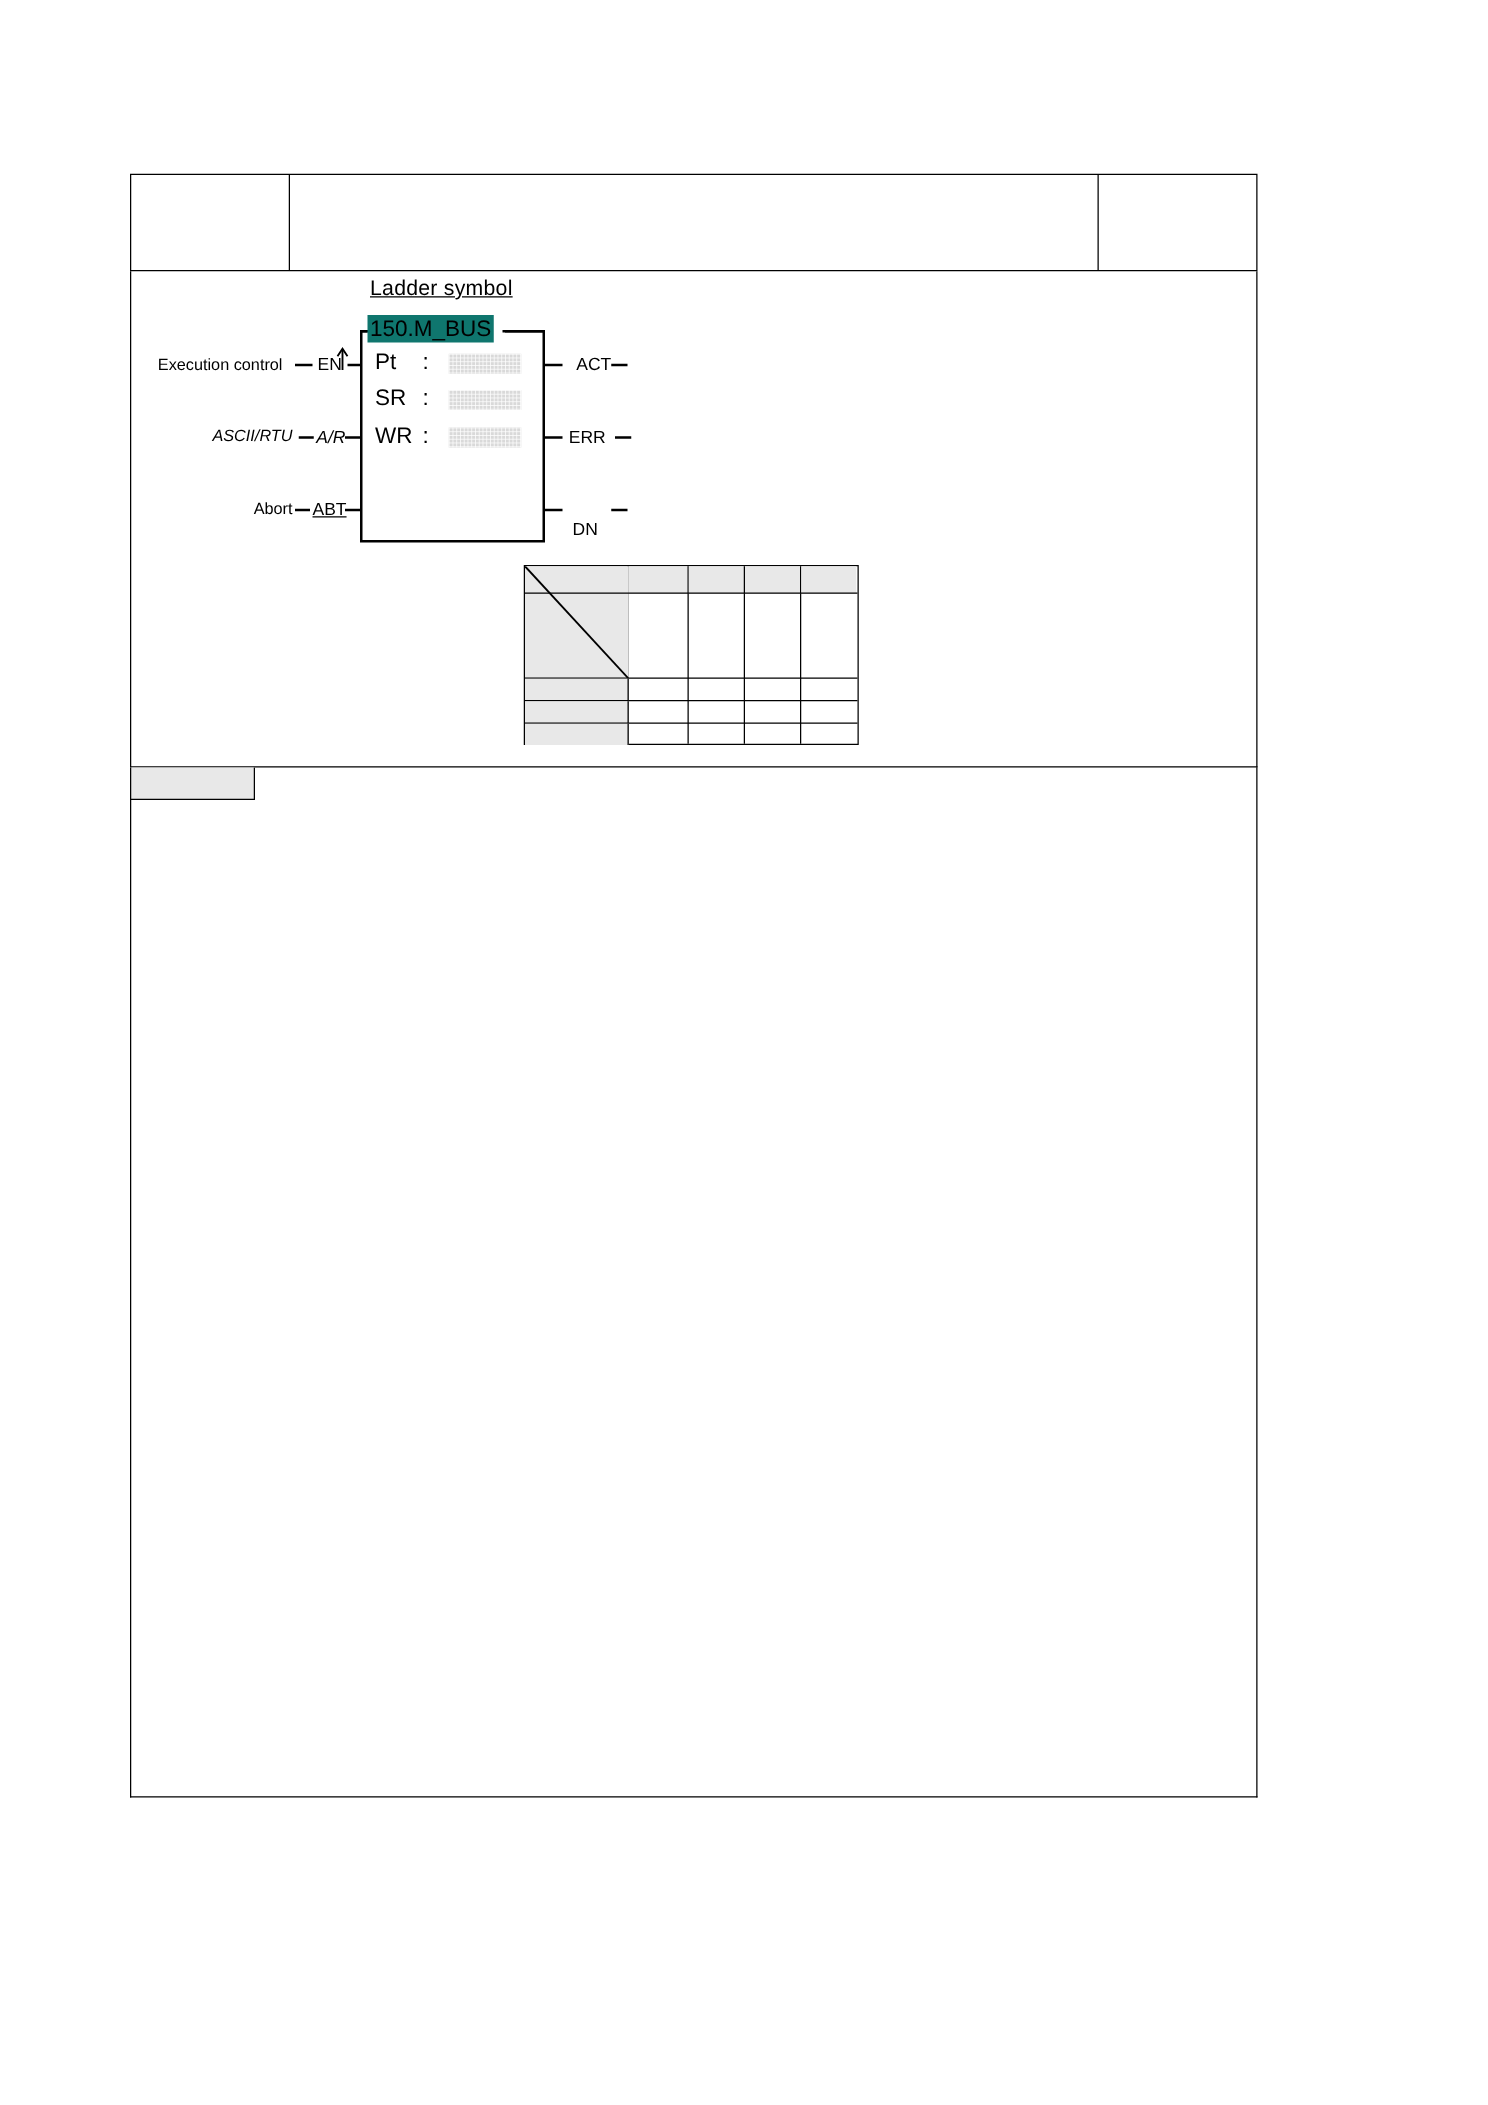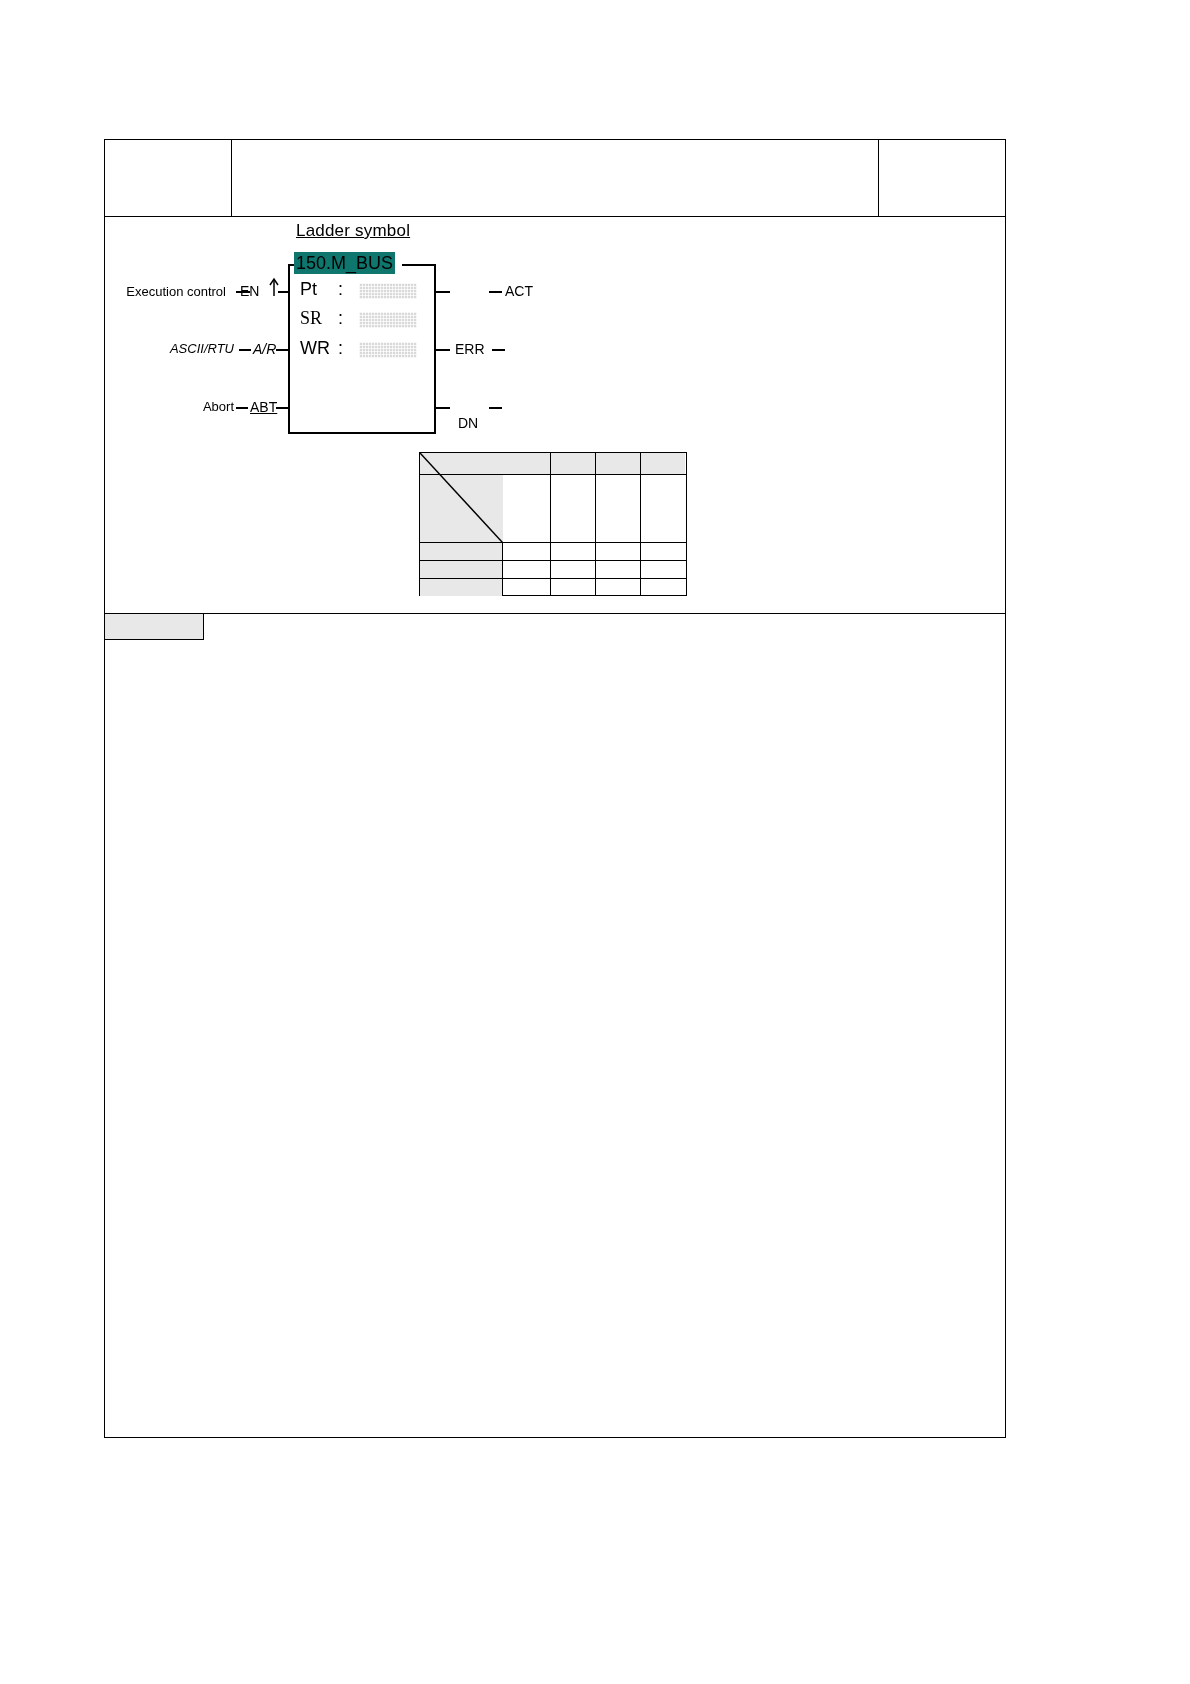--- a/index.html
+++ b/index.html
@@ -299,49 +299,49 @@
   <div class="fb-block"></div>
   <div class="fb-top-mask"></div>
   <div class="fb-top-stub-l"></div>
   <div class="fb-top-stub-r"></div>
   <div class="fb-name">150.M_BUS</div>
 
   <div class="pin-in" style="left:300px; top:279px;">Pt</div>
   <div class="pin-in" style="left:338px; top:279px;">:</div>
   <div class="pin-field" style="left:359px; top:283px; width:58px;"></div>
 
-  <div class="pin-in" style="left:300px; top:308px;font-family:Liberation Serif, serif;">SR</div>
+  <div class="pin-in" style="left:300px; top:308px;">SR</div>
   <div class="pin-in" style="left:338px; top:308px;">:</div>
   <div class="pin-field" style="left:359px; top:312px; width:58px;"></div>
 
   <div class="pin-in" style="left:300px; top:338px;">WR</div>
   <div class="pin-in" style="left:338px; top:338px;">:</div>
   <div class="pin-field" style="left:359px; top:342px; width:58px;"></div>
 
   <div class="ext-label" style="left:102px; top:284px; width:124px;">Execution control</div>
   <div class="wire" style="left:236px; top:291px; width:14px;"></div>
-  <div class="out-label" style="left:240px; top:283px;">EN</div>
+  <div class="out-label" style="left:254px; top:283px;">EN</div>
   <svg class="en-arrow" style="left:268px; top:277px;" width="14" height="20" viewBox="0 0 14 20">
     <line x1="6" y1="19" x2="6" y2="3" stroke="#000" stroke-width="1.5"></line>
     <polyline points="2,8 6,2 10,8" fill="none" stroke="#000" stroke-width="1.5"></polyline>
   </svg>
   <div class="wire" style="left:278px; top:291px; width:11px;"></div>
 
   <div class="ext-label" style="left:110px; top:341px; width:124px;font-style:italic;">ASCII/RTU</div>
   <div class="wire" style="left:239px; top:349px; width:12px;"></div>
   <div class="out-label" style="left:253px; top:341px;font-style:italic;">A/R</div>
   <div class="wire" style="left:276px; top:349px; width:13px;"></div>
 
   <div class="ext-label" style="left:110px; top:399px; width:124px;">Abort</div>
   <div class="wire" style="left:236px; top:407px; width:12px;"></div>
   <div class="out-label" style="left:250px; top:399px;text-decoration:underline;">ABT</div>
   <div class="wire" style="left:276px; top:407px; width:13px;"></div>
 
   <div class="wire" style="left:436px; top:291px; width:14px;"></div>
-  <div class="out-label" style="left:461px; top:283px;margin-left:44px;">ACT</div>
+  <div class="out-label" style="left:461px; top:283px;">ACT</div>
   <div class="wire" style="left:489px; top:291px; width:13px;"></div>
 
   <div class="wire" style="left:436px; top:349px; width:14px;"></div>
   <div class="out-label" style="left:455px; top:341px;text-align:center;">ERR</div>
   <div class="wire" style="left:492px; top:349px; width:13px;"></div>
 
   <div class="wire" style="left:436px; top:407px; width:14px;"></div>
   <div class="out-label" style="left:458px; top:415px;">DN</div>
   <div class="wire" style="left:489px; top:407px; width:13px;"></div>
 

